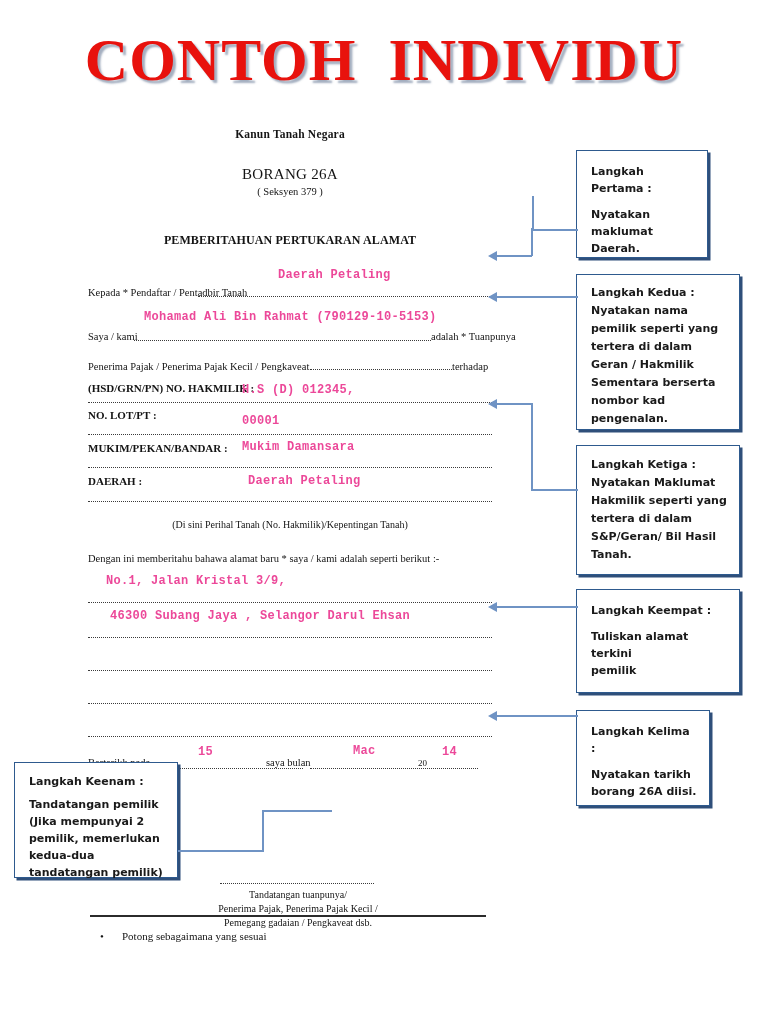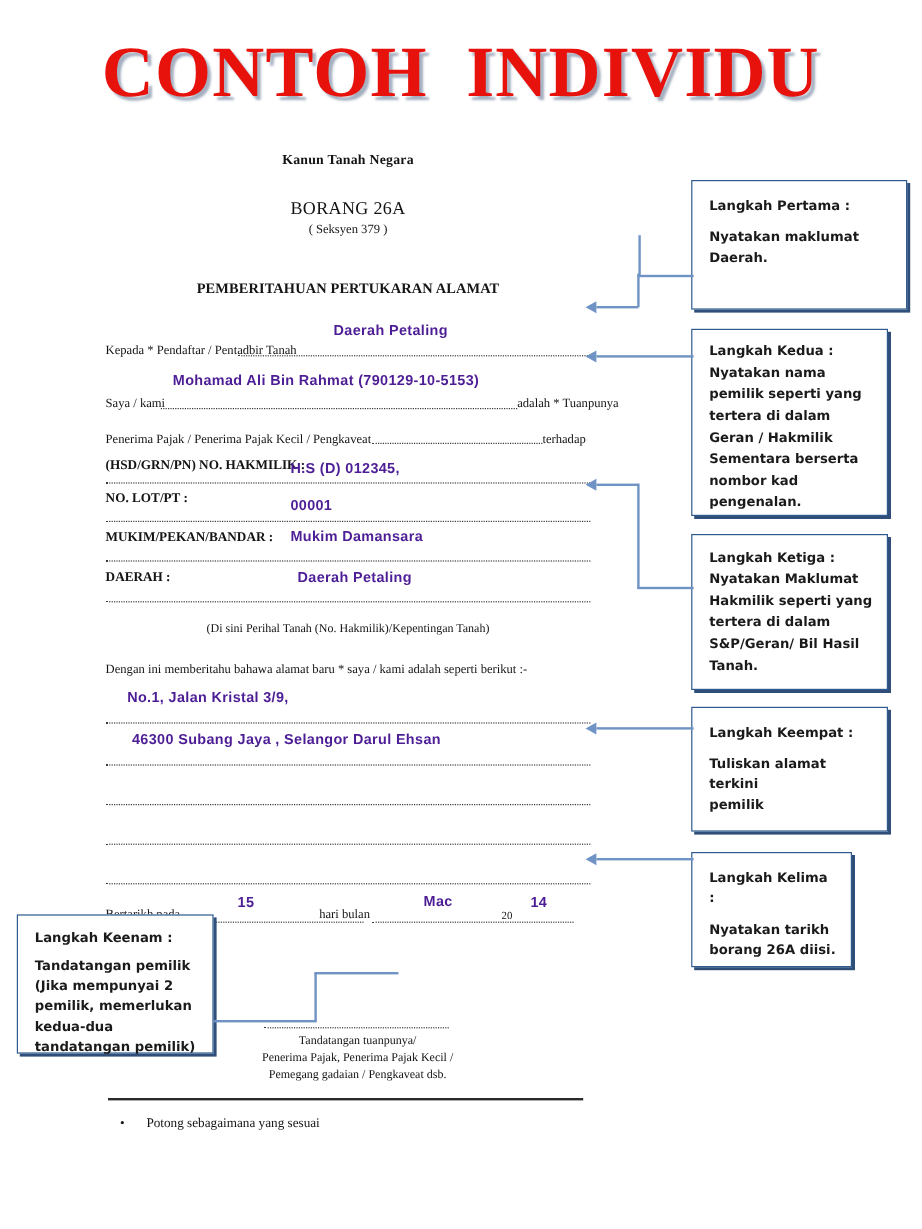--- a/index.html
+++ b/index.html
@@ -35,24 +35,24 @@
   .f-borang{font-size:15px;font-weight:normal;margin-top:26px;letter-spacing:.3px;}
   .f-seksyen{font-size:10.5px;margin-top:3px;}
   .f-judul{font-size:12px;font-weight:bold;margin-top:36px;letter-spacing:.1px;}
 
   .row{position:relative;font-size:10.5px;line-height:13px;}
   .dotline{
     border-bottom:1.4px dotted #3a3a3a;
     height:0;
   }
   .filled{
-    font-family:Liberation Sans, sans-serif;
+    font-family:Liberation Mono, monospace;
     font-weight:bold;
     font-size:12px;
-    color:#4c1d95;
+    color:#ec4899;
     letter-spacing:.3px;
     text-align:right;
   }
   .lbl{font-size:10.5px;color:#141414;}
   .lblbold{font-size:11px;font-weight:bold;color:#141414;}
 
   
   .abs{position:absolute;white-space:nowrap;}
 
   
@@ -173,44 +173,44 @@
     <div class="row" style="height:33px;">
       <div class="abs dotline" style="left:0;top:31px;width:404px;"></div>
     </div>
     <div class="row" style="height:33px;">
       <div class="abs dotline" style="left:0;top:31px;width:404px;"></div>
     </div>
 
     <div class="row" style="height:30px;margin-top:8px;">
       <span class="abs lbl" style="left:0;top:10px;">Bertarikh pada</span>
       <span class="abs filled" style="left:110px;top:0px;">15</span>
-      <span class="abs lbl" style="left:178px;top:10px;">hari bulan</span>
+      <span class="abs lbl" style="left:178px;top:10px;">saya bulan</span>
       <span class="abs filled" style="left:265px;top:-1px;">Mac</span>
       <span class="abs lbl" style="left:330px;top:11px;font-size:9px;">20</span>
       <span class="abs filled" style="left:354px;top:0px;">14</span>
       <div class="abs dotline" style="left:62px;top:22px;width:153px;"></div>
       <div class="abs dotline" style="left:222px;top:22px;width:168px;"></div>
     </div>
 
-    <div class="row" style="height:60px;margin-top:80px;">
+    <div class="row" style="height:60px;margin-top:107px;">
       <div class="abs dotline" style="left:132px;top:0;width:154px;"></div>
       <div class="abs f-center" style="left:112px;top:5px;width:196px;font-size:10px;line-height:14px;">
         <div>Tandatangan tuanpunya/</div>
         <div>Penerima Pajak, Penerima Pajak Kecil /</div>
         <div>Pemegang gadaian / Pengkaveat dsb.</div>
       </div>
     </div>
   </div>
 
   <div class="hr" style="left:90px;top:915px;width:396px;"></div>
   <div class="bullet" style="left:100px;top:930px;">
     <span class="dot">•</span><span>Potong sebagaimana yang sesuai</span>
   </div>
 
-  <div class="note" style="left:576px;top:150px;width:180px;height:108px;">
+  <div class="note" style="left:576px;top:150px;width:132px;height:108px;">
     <span>Langkah Pertama :</span>
     <span class="gap"></span>
     <span style="white-space:pre-line;">Nyatakan maklumat
 Daerah.</span>
   </div>
 
   <div class="note" style="left:576px;top:274px;width:164px;height:156px;padding-top:9px;line-height:18px;">
     <span>Langkah Kedua :</span><br>
     <span style="white-space:pre-line;">Nyatakan nama
 pemilik seperti yang

